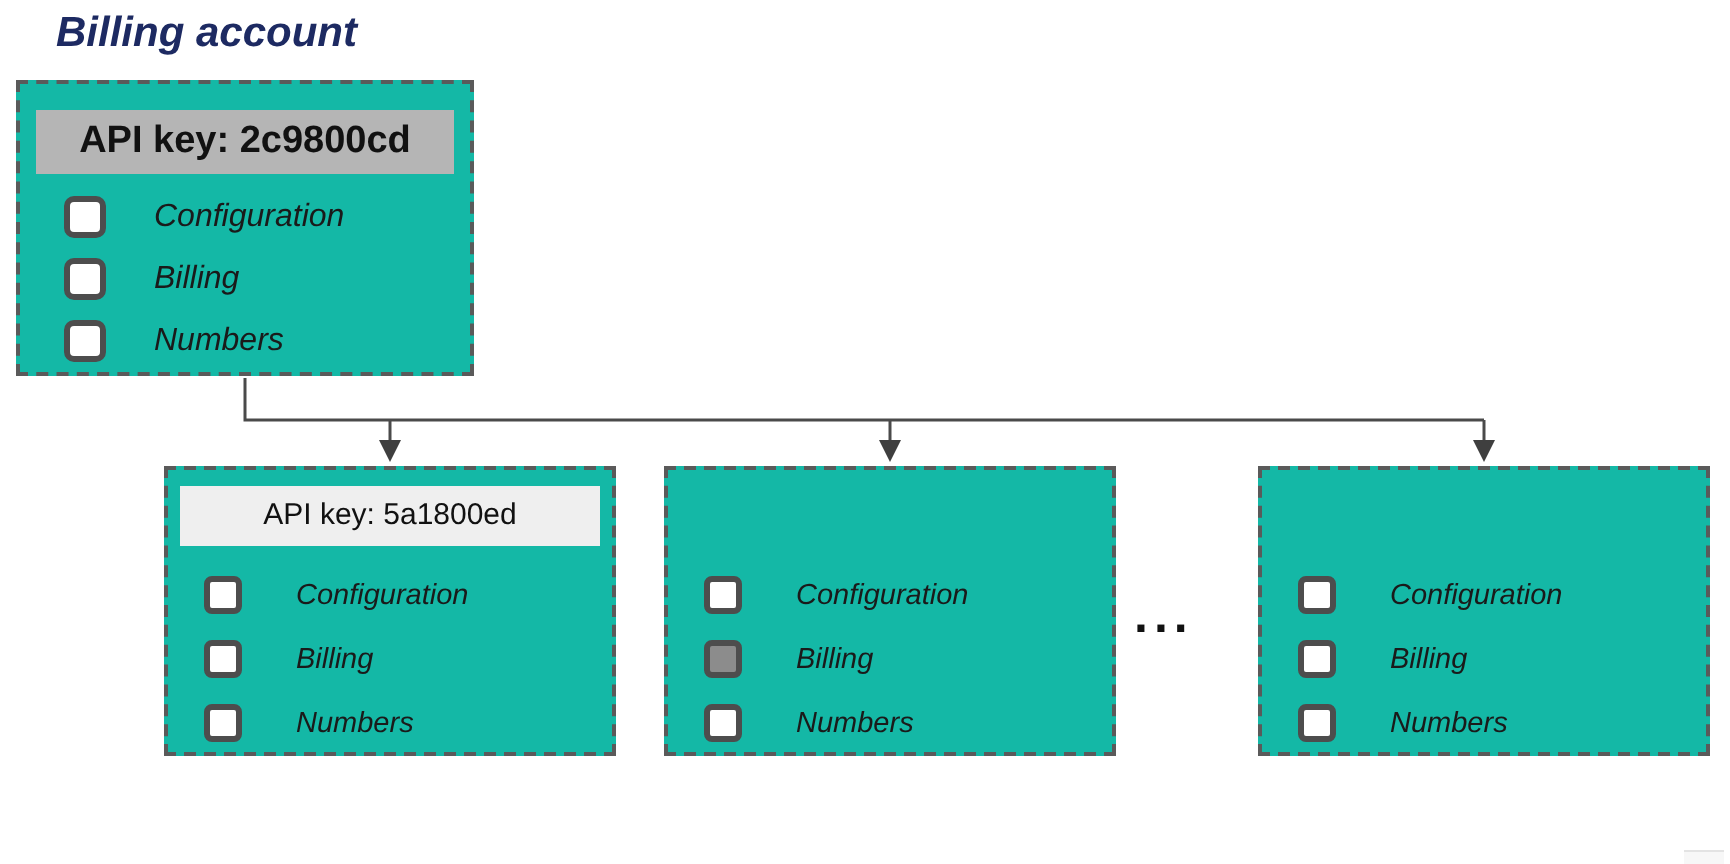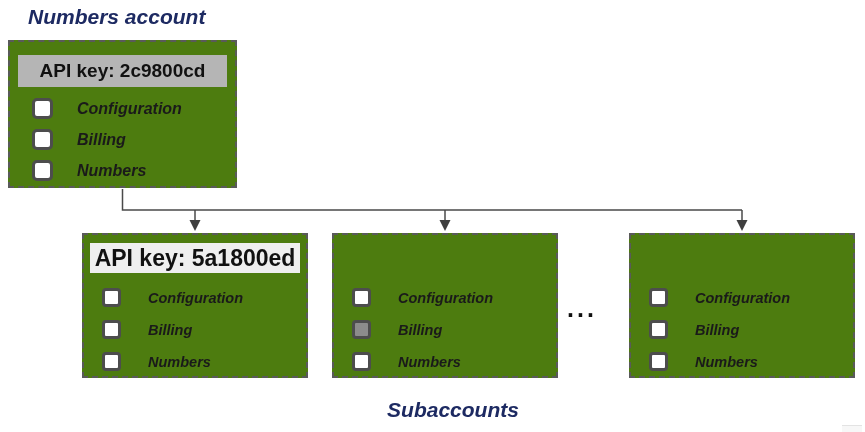--- a/index.html
+++ b/index.html
@@ -18,21 +18,21 @@
     color: #1d2a62;
     font-size: 21px;
     white-space: nowrap;
   }
   .primary-title { left: 28px; top: 5px; }
   .subaccounts-title { left: 353px; top: 398px; width: 200px; text-align: center; }
 
   .box {
     position: absolute;
     border: 2px dashed #5a5a5a;
-    background: #4d7c0f;
+    background: #14b8a6;
     box-sizing: border-box;
   }
   .primary-box { left: 8px; top: 40px; width: 229px; height: 148px; }
   .sub-box { top: 233px; width: 226px; height: 145px; }
   .sub-box-1 { left: 82px; }
   .sub-box-2 { left: 332px; }
   .sub-box-3 { left: 629px; }
 
   .header {
     position: absolute;
@@ -45,22 +45,22 @@
     left: 8px; right: 8px; top: 13px; height: 32px;
     line-height: 32px;
     background: #b5b5b5;
     font-size: 19px;
     font-weight: bold;
   }
   .sub-header {
     left: 6px; right: 6px; top: 8px; height: 30px;
     line-height: 30px;
     background: #efefef;
-    font-size: 23px;
-    font-weight: bold;
+    font-size: 15px;
+    font-weight: normal;
   }
 
   .row {
     position: absolute;
     display: flex;
     align-items: center;
   }
   .checkbox {
     display: inline-block;
     box-sizing: border-box;
@@ -68,21 +68,20 @@
     background: #ffffff;
     flex: 0 0 auto;
   }
   .checkbox.checked { background: #8c8c8c; }
   .cb-lg { width: 21px; height: 21px; border-radius: 5px; }
   .cb-sm { width: 19px; height: 19px; border-radius: 4px; }
   .label {
     font-style: italic;
     color: #1a1a1a;
     white-space: nowrap;
-    font-weight: bold;
   }
   .lbl-lg { font-size: 16px; margin-left: 24px; }
   .lbl-sm { font-size: 14.5px; margin-left: 27px; }
 
   .p-row-1 { left: 22px; top: 56px; }
   .p-row-2 { left: 22px; top: 87px; }
   .p-row-3 { left: 22px; top: 118px; }
   .s-row-1 { left: 18px; top: 53px; }
   .s-row-2 { left: 18px; top: 85px; }
   .s-row-3 { left: 18px; top: 117px; }
@@ -106,21 +105,21 @@
     width: 20px; height: 10px;
     background: #f7f7f7;
     border-top: 1px solid #e3e3e3;
   }
 </style>
 </head>
 <body>
 
 <div class="canvas">
 
-  <div class="title primary-title">Numbers account</div>
+  <div class="title primary-title">Billing account</div>
 
   <div class="box primary-box">
     <div class="header primary-header">API key: 2c9800cd</div>
     <div class="row p-row-1">
       <span class="checkbox cb-lg"></span>
       <span class="label lbl-lg">Configuration</span>
     </div>
     <div class="row p-row-2">
       <span class="checkbox cb-lg"></span>
       <span class="label lbl-lg">Billing</span>
@@ -182,17 +181,16 @@
     <div class="row s-row-2">
       <span class="checkbox cb-sm"></span>
       <span class="label lbl-sm">Billing</span>
     </div>
     <div class="row s-row-3">
       <span class="checkbox cb-sm"></span>
       <span class="label lbl-sm">Numbers</span>
     </div>
   </div>
 
-  <div class="title subaccounts-title">Subaccounts</div>
 
   <div class="corner-artifact"></div>
 
 </div>
 
 </body></html>

